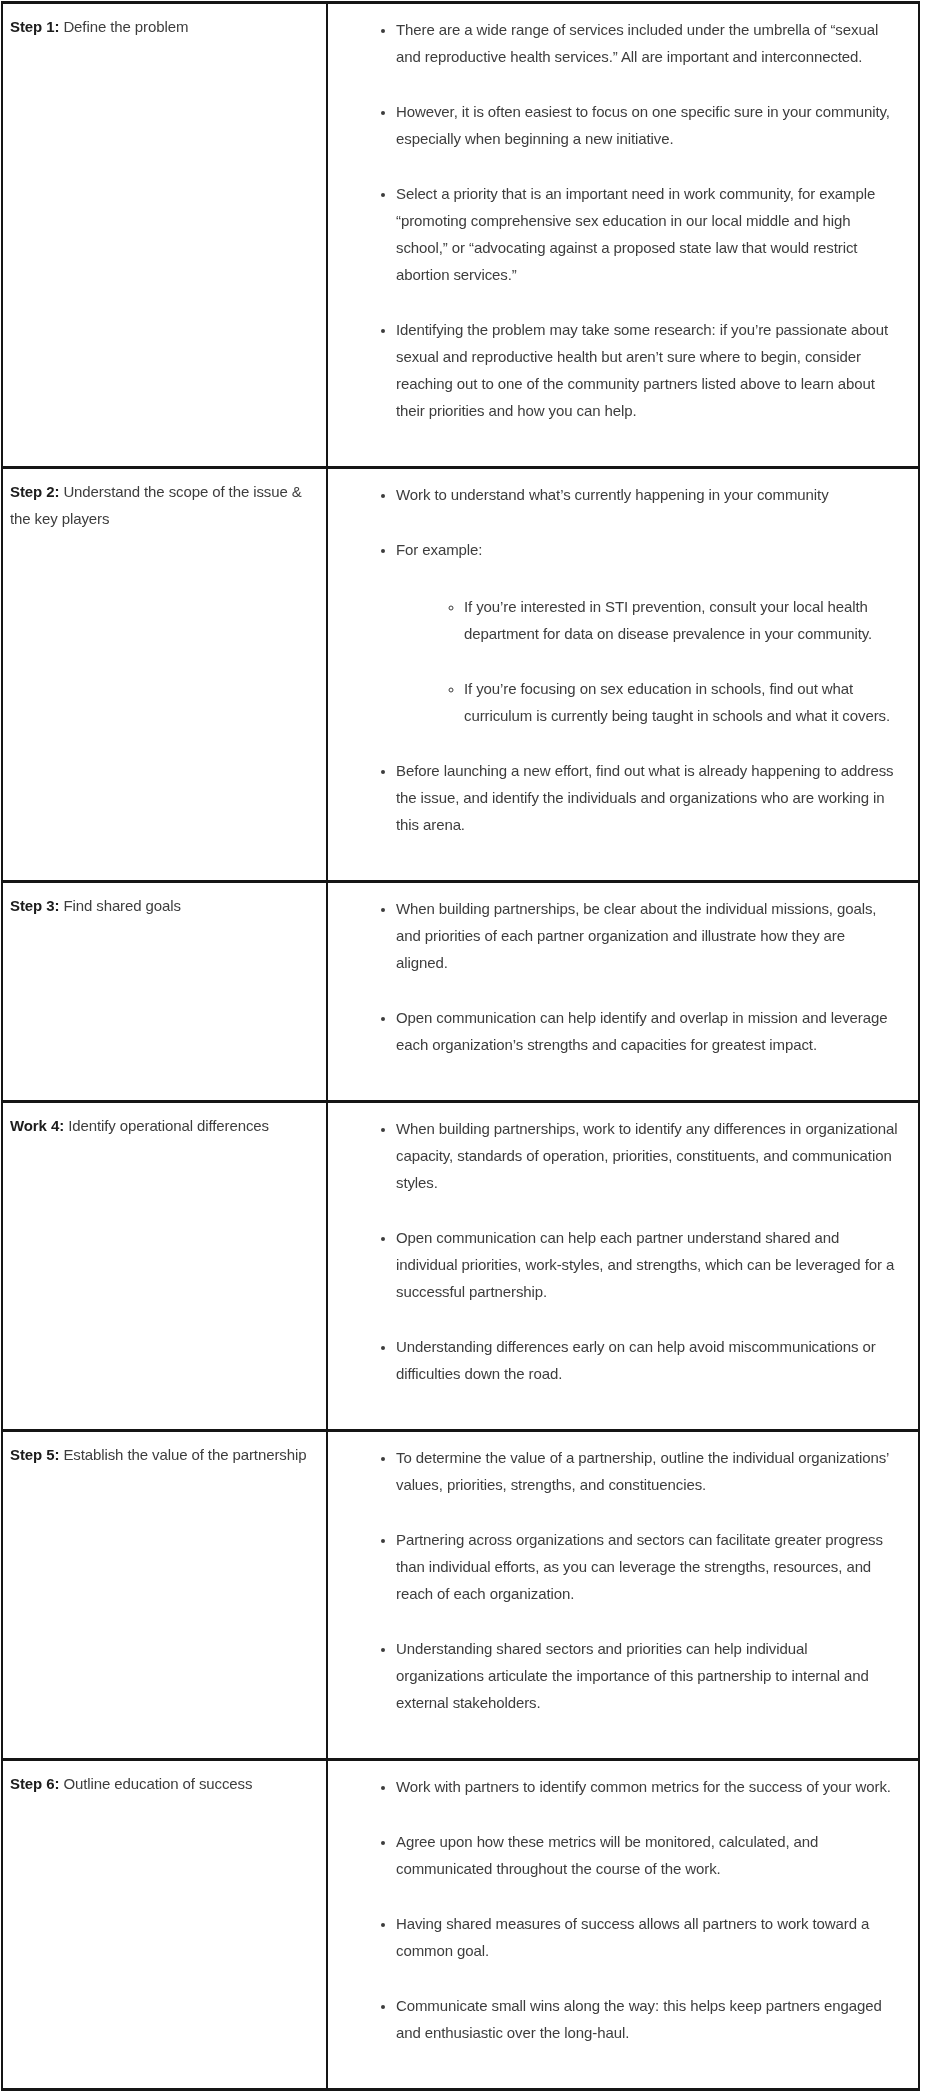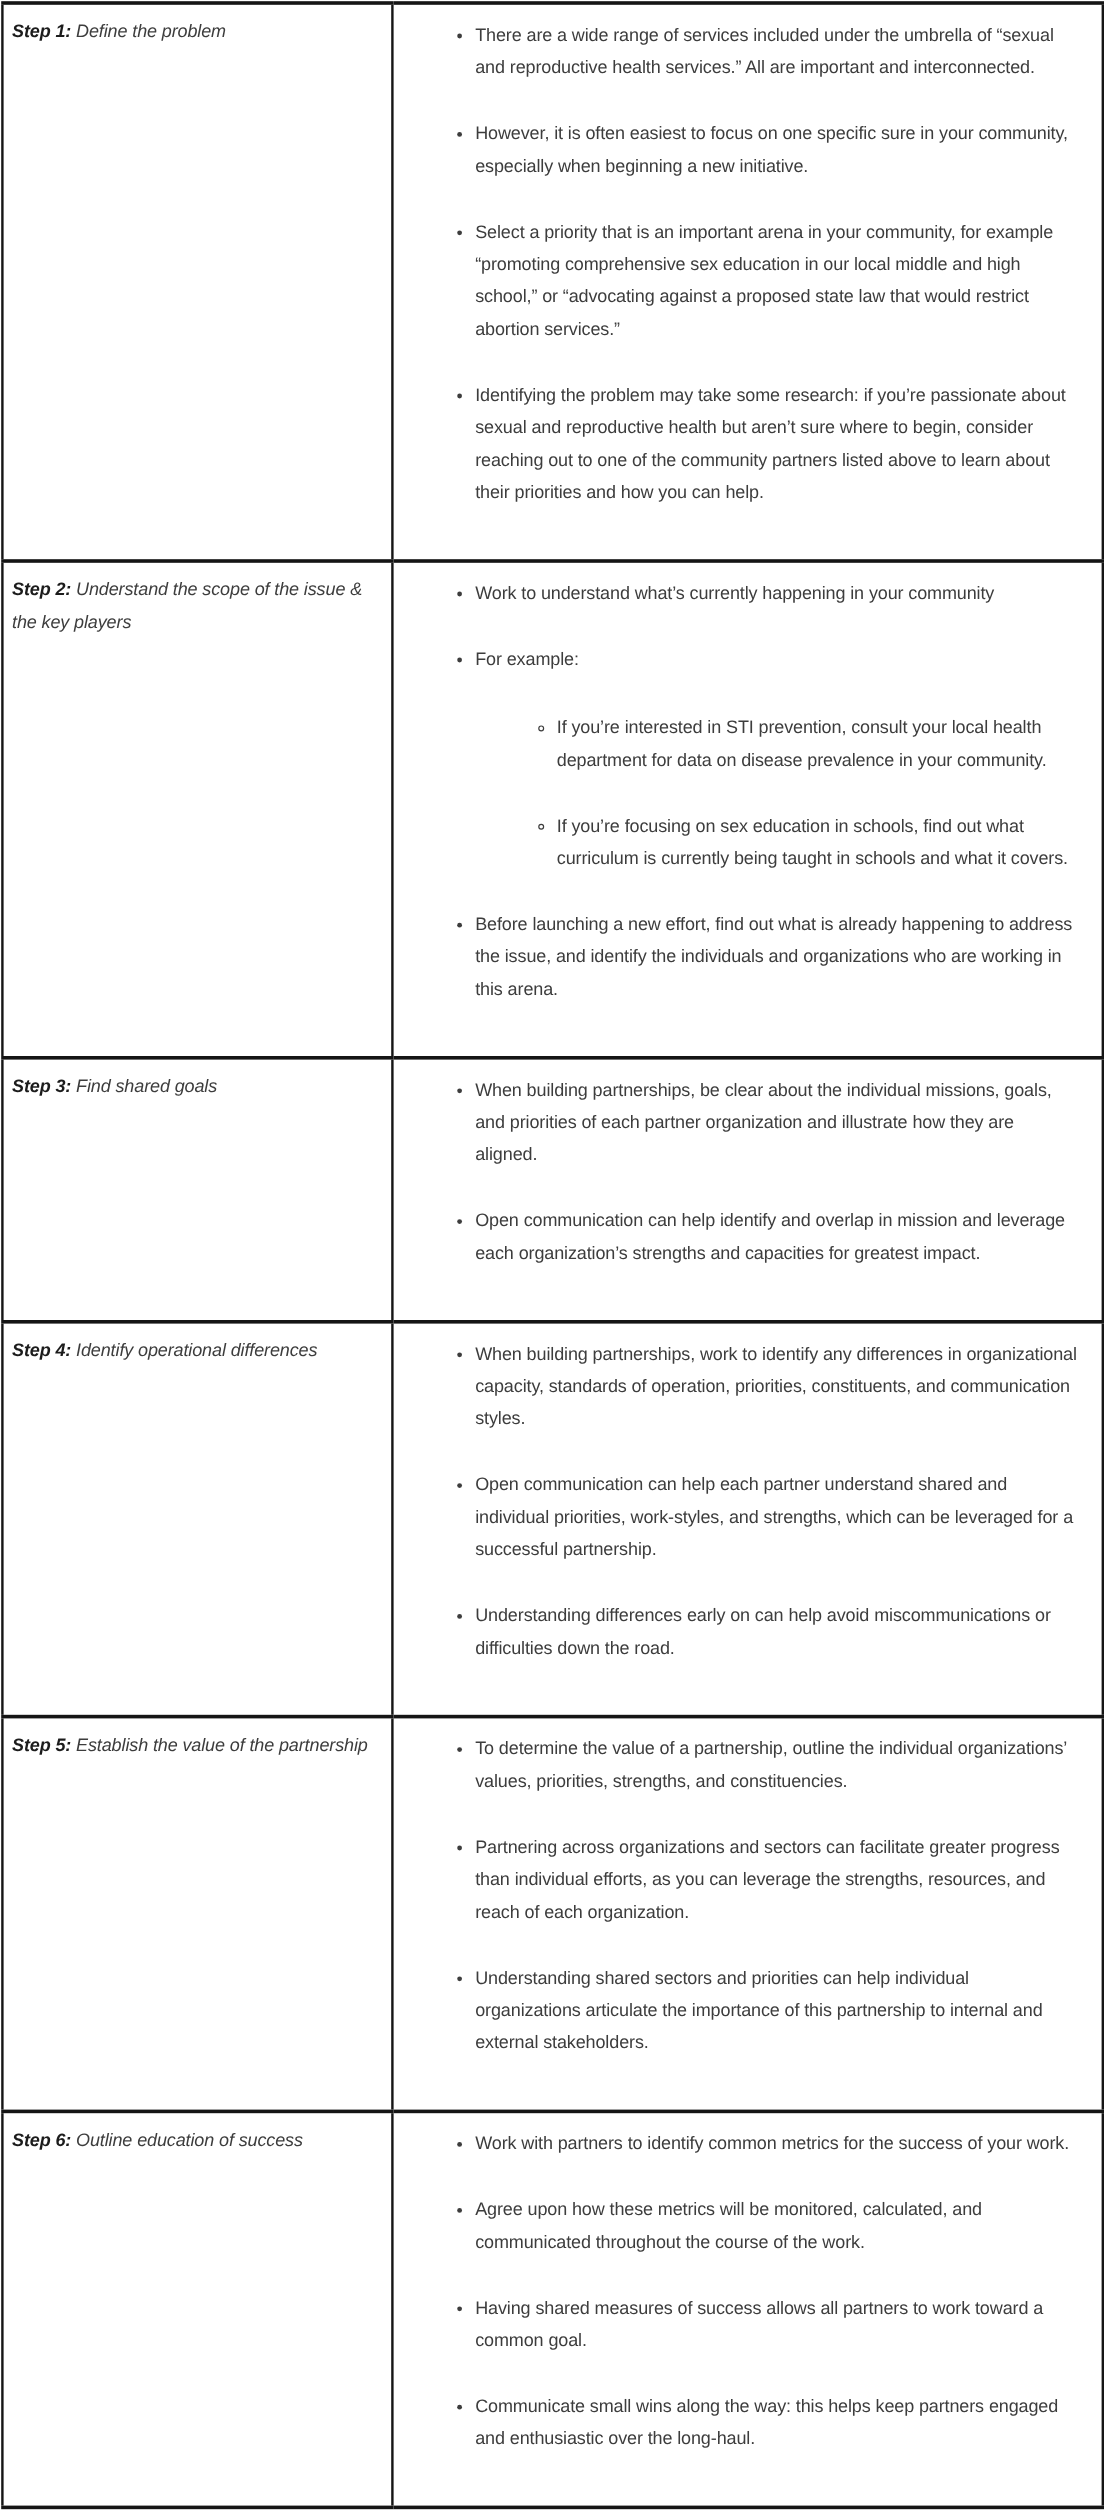--- a/index.html
+++ b/index.html
@@ -28,21 +28,20 @@
     border-top-width:3px;
     vertical-align:top;
     padding:0;
   }
   tr:last-child td{border-bottom-width:3px;}
   .step-cell{
     width:325px;
     padding:9px 10px 12px 7px;
     font-size:15px;
     line-height:27px;
-    font-style:italic;
   }
   .step-label{
     font-weight:bold;
     color:var(--label-color);
   }
   .details-cell{
     padding:4px 20px 14px 14px;
   }
   ul.bullets{
     margin:0;
@@ -74,21 +73,21 @@
         <td class="step-cell"><strong class="step-label">Step 1:</strong> <span class="step-title">Define the problem</span></td>
         <td class="details-cell">
           <ul class="bullets">
             <li class="bullet">
               <div class="bullet-text">There are a wide range of services included under the umbrella of “sexual and reproductive health services.” All are important and interconnected.</div>
             </li>
             <li class="bullet">
               <div class="bullet-text">However, it is often easiest to focus on one specific sure in your community, especially when beginning a new initiative.</div>
             </li>
             <li class="bullet">
-              <div class="bullet-text">Select a priority that is an important arena in your community, for example “promoting comprehensive sex education in our local middle and high school,” or “advocating against a proposed state law that would restrict abortion services.”</div>
+              <div class="bullet-text">Select a priority that is an important need in work community, for example “promoting comprehensive sex education in our local middle and high school,” or “advocating against a proposed state law that would restrict abortion services.”</div>
             </li>
             <li class="bullet">
               <div class="bullet-text">Identifying the problem may take some research: if you’re passionate about sexual and reproductive health but aren’t sure where to begin, consider reaching out to one of the community partners listed above to learn about their priorities and how you can help.</div>
             </li>
           </ul>
         </td>
       </tr>
       <tr class="step-row">
         <td class="step-cell"><strong class="step-label">Step 2:</strong> <span class="step-title">Understand the scope of the issue &amp; the key players</span></td>
         <td class="details-cell">
@@ -120,21 +119,21 @@
             <li class="bullet">
               <div class="bullet-text">When building partnerships, be clear about the individual missions, goals, and priorities of each partner organization and illustrate how they are aligned.</div>
             </li>
             <li class="bullet">
               <div class="bullet-text">Open communication can help identify and overlap in mission and leverage each organization’s strengths and capacities for greatest impact.</div>
             </li>
           </ul>
         </td>
       </tr>
       <tr class="step-row">
-        <td class="step-cell"><strong class="step-label">Step 4:</strong> <span class="step-title">Identify operational differences</span></td>
+        <td class="step-cell"><strong class="step-label">Work 4:</strong> <span class="step-title">Identify operational differences</span></td>
         <td class="details-cell">
           <ul class="bullets">
             <li class="bullet">
               <div class="bullet-text">When building partnerships, work to identify any differences in organizational capacity, standards of operation, priorities, constituents, and communication styles.</div>
             </li>
             <li class="bullet">
               <div class="bullet-text">Open communication can help each partner understand shared and individual priorities, work-styles, and strengths, which can be leveraged for a successful partnership.</div>
             </li>
             <li class="bullet">
               <div class="bullet-text">Understanding differences early on can help avoid miscommunications or difficulties down the road.</div>

